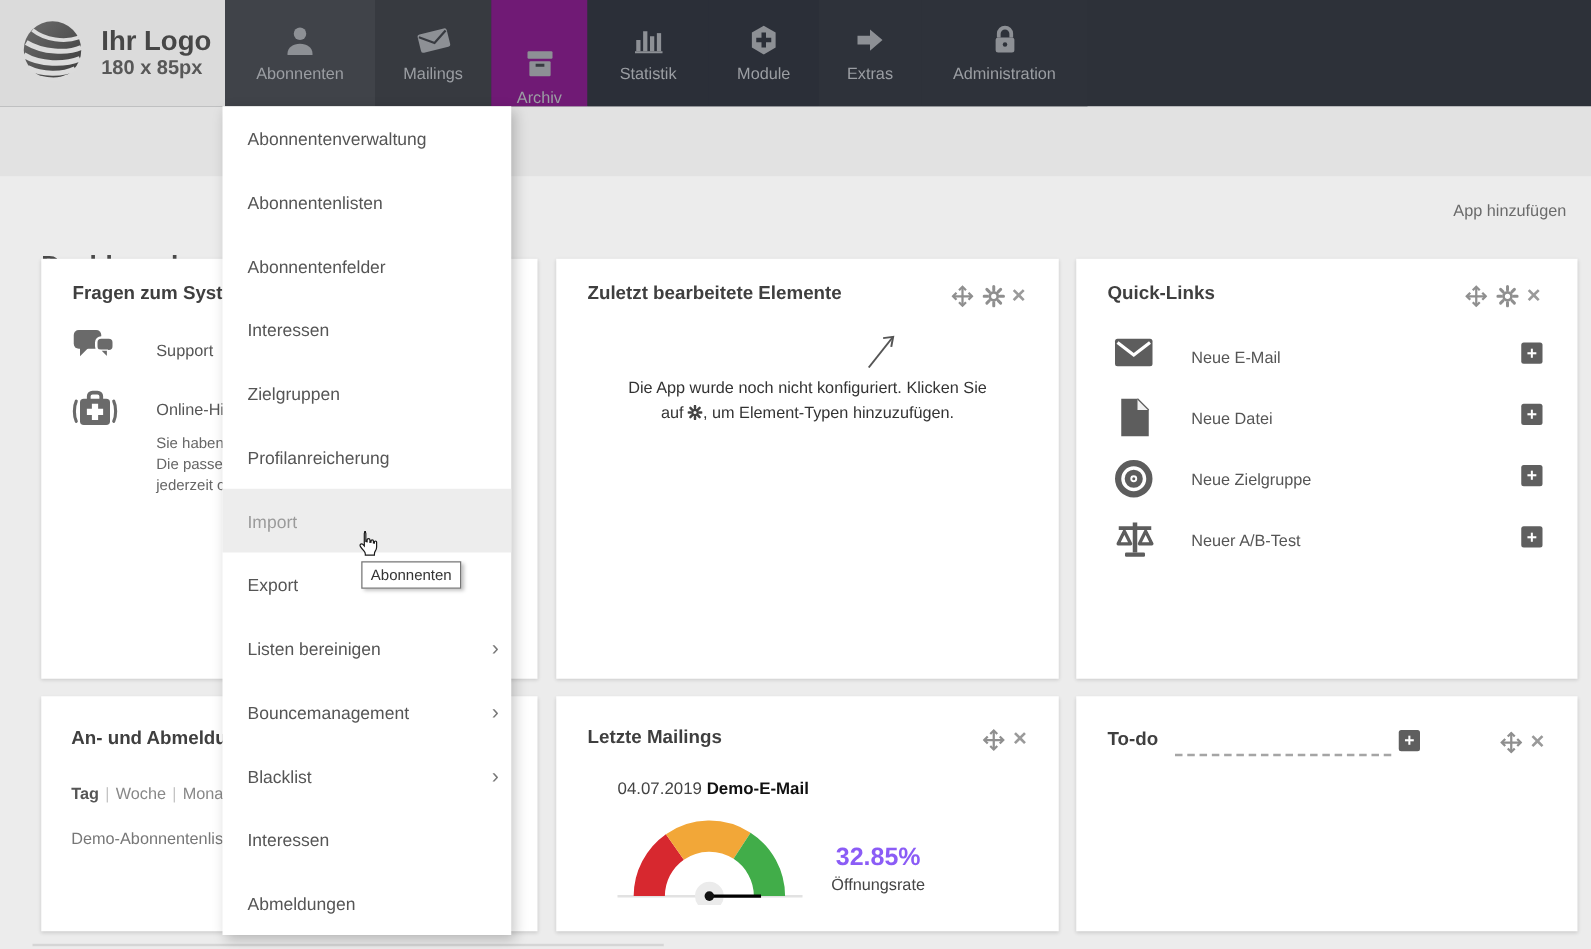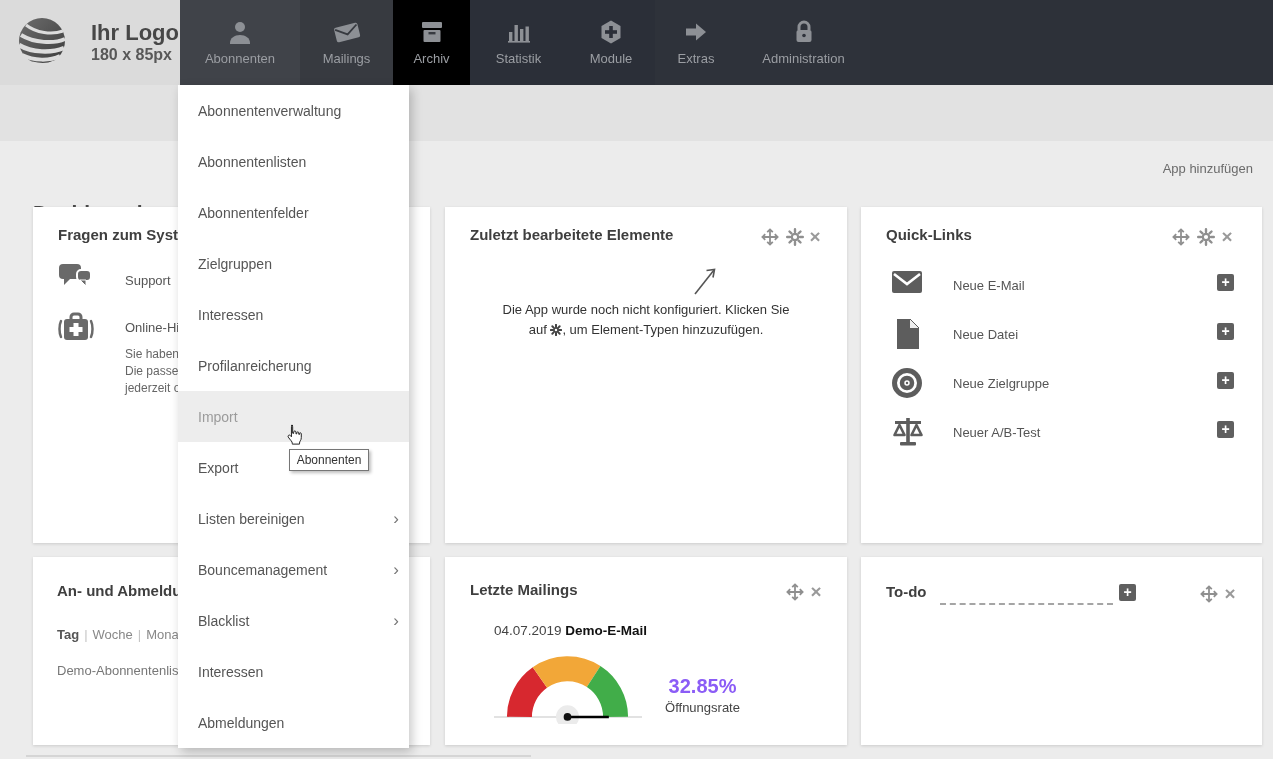--- a/index.html
+++ b/index.html
@@ -3,30 +3,30 @@
 <meta charset="utf-8">
 <style>
   * { margin:0; padding:0; box-sizing:border-box; }
   html,body { width:1273px; height:759px; overflow:hidden; }
   body { font-family:"Liberation Sans", sans-serif; background:#ececec; position:relative; }
 
   
   .topnav { position:absolute; left:0; top:0; width:1273px; height:85px; background:#2d3139; z-index:5; }
   .logo-box { position:absolute; left:0; top:0; width:180px; height:85px; background:#dbdbdb;
               display:flex; align-items:center; padding-left:16px; }
-  .logo-text { margin-left:23px; }
+  .logo-text { margin-left:13px; }
   .logo-title { font-size:22px; font-weight:bold; color:#474747; line-height:24px; }
   .logo-sub { font-size:16px; font-weight:bold; color:#585858; line-height:20px; }
   .nav-item { position:absolute; top:0; height:85px; display:flex; flex-direction:column;
               align-items:center; justify-content:flex-start; padding-top:17px; cursor:pointer; }
   .nav-item .nicon { height:30px; display:flex; align-items:center; justify-content:center; }
   .nav-item .nlabel { margin-top:4px; font-size:13px; color:#9b9ea3; }
   .nav-abonnenten { left:180px; width:120px; background:#404349; }
   .nav-mailings   { left:300px; width:93px;  background:#373a40; }
-  .nav-archiv     { left:393px; width:77px;  background:#000000; }
+  .nav-archiv     { left:393px; width:77px;  background:#701a75;justify-content:flex-end; }
   .nav-statistik  { left:470px; width:97px;  background:#2b2f38; }
   .nav-module     { left:567px; width:88px;  background:#2b2f38; }
   .nav-extras     { left:655px; width:82px;  background:#2e323a; }
   .nav-admin      { left:737px; width:133px; background:#2e323a; }
   .nav-setups     { left:870px; width:87px;  background:#2e323a; }
 
   
   .top-strip { position:absolute; left:0; top:85px; width:1273px; height:56px; background:#e2e2e2; z-index:0; }
   .page-title { position:absolute; left:33px; top:156px; font-size:21px; font-weight:600; color:#4a4a4a; z-index:1;margin-top:45px; }
   .add-app { position:absolute; right:20px; top:161px; font-size:13px; color:#6b6b6b; cursor:pointer; z-index:1; }
@@ -397,24 +397,24 @@
   <div class="dd-item">
       <span>Abonnentenverwaltung</span>
     </div>
   <div class="dd-item">
       <span>Abonnentenlisten</span>
     </div>
   <div class="dd-item">
       <span>Abonnentenfelder</span>
     </div>
   <div class="dd-item">
+      <span>Interessen</span>
+    </div>
+  <div class="dd-item">
       <span>Zielgruppen</span>
-    </div>
-  <div class="dd-item">
-      <span>Interessen</span>
     </div>
   <div class="dd-item">
       <span>Profilanreicherung</span>
     </div>
   <div class="dd-item hovered">
       <span>Import</span>
     </div>
   <div class="dd-item">
       <span>Export</span>
     </div>

